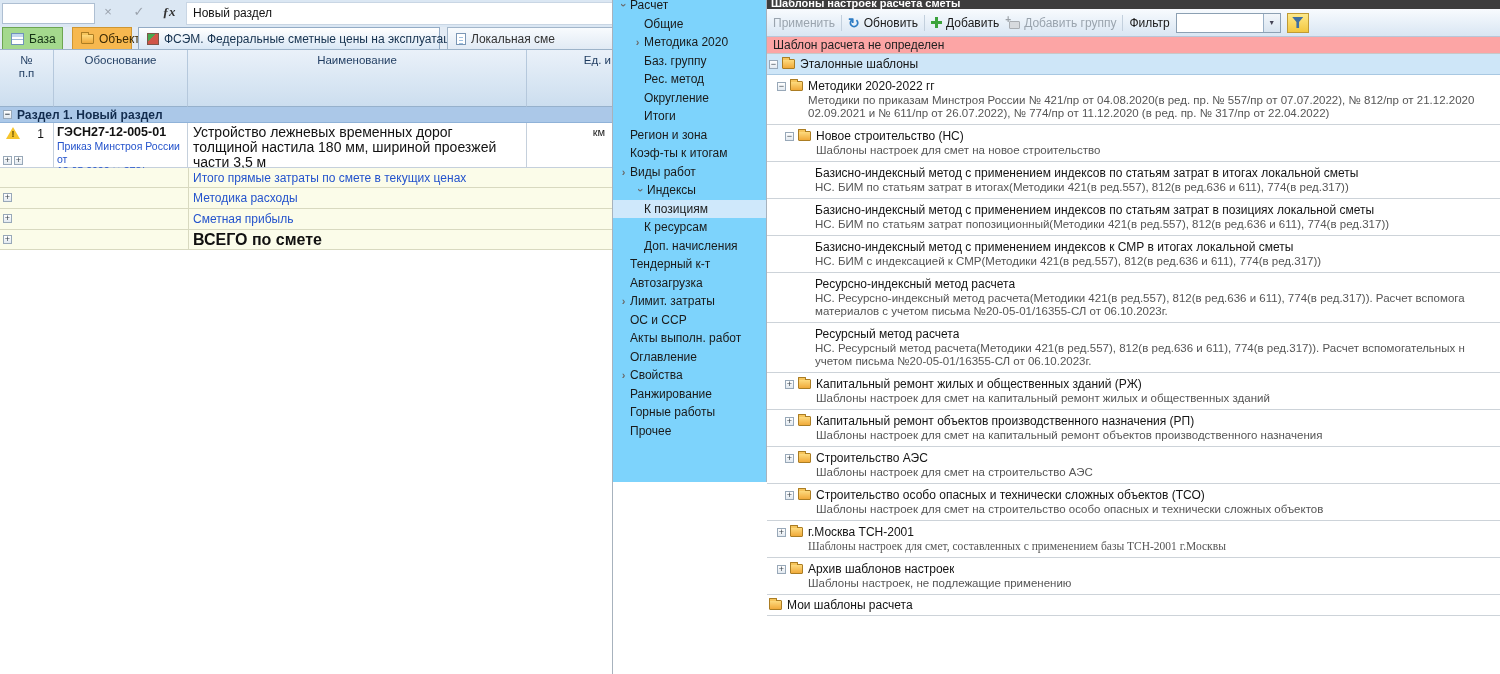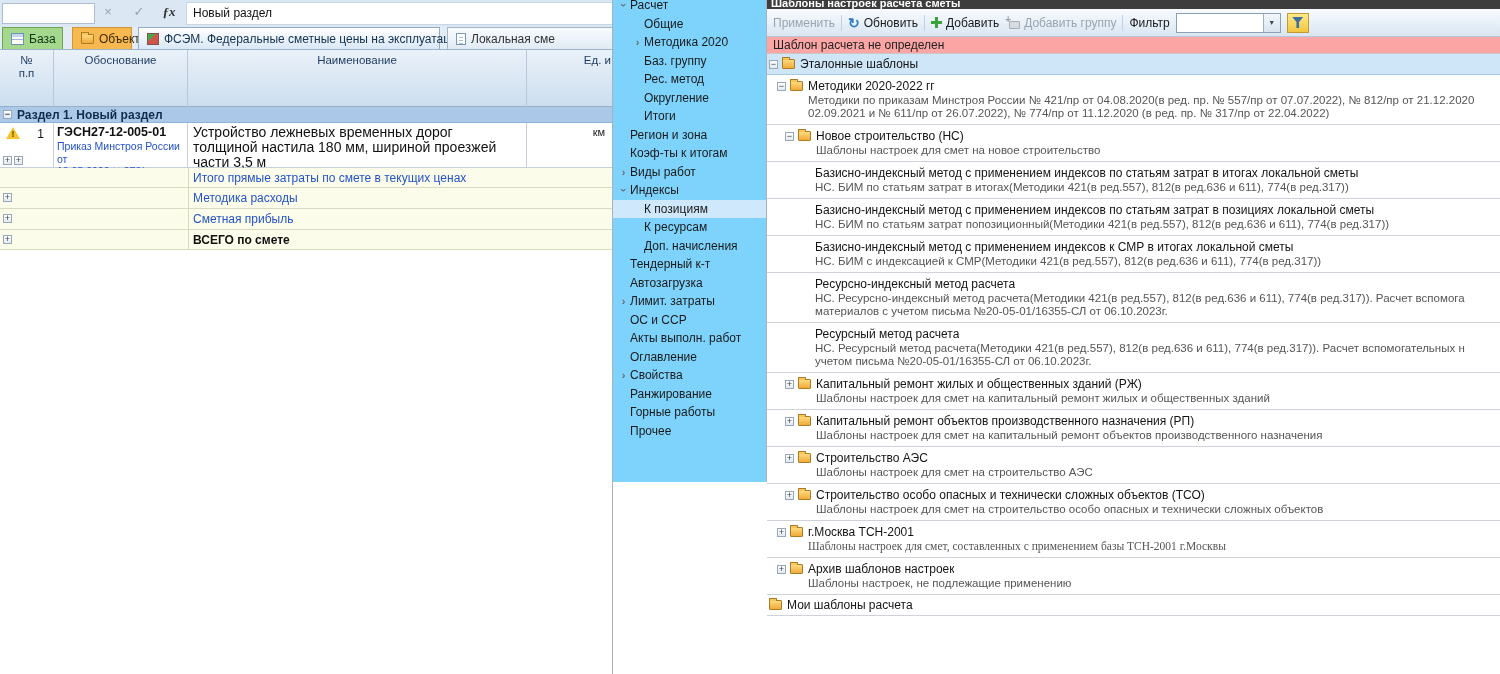--- a/index.html
+++ b/index.html
@@ -58,21 +58,21 @@
   .row-num { position:absolute; right:9px; top:4px; font-size:12px; color:#111; }
   .gutter-exp1 { position:absolute; left:3px; bottom:3px; }
   .gutter-exp2 { position:absolute; left:14px; bottom:3px; }
   .code-main { font-weight:bold; font-size:12.5px; color:#111; line-height:14px; }
   .code-note { color:#2453cc; font-size:10.5px; line-height:12.5px; margin-top:1px; }
 
   .sum-row { position:absolute; left:0; width:613px; background:#fbfce9; border-bottom:1px solid #d8d9c0; }
   .sum-exp { position:absolute; left:3px; top:5px; }
   .sum-label-wrap { position:absolute; left:188px; right:0; top:0; bottom:0; border-left:1px solid #d8d9c0; display:flex; align-items:center; padding-left:4px; }
   .sum-link { color:#2453cc; font-size:12px; }
-  .sum-bold { color:#111; font-size:12px; font-weight:bold; }
+  .sum-bold { color:#111; font-size:16px; font-weight:bold; }
 
   
   .nav-pane { position:absolute; left:613px; top:0; width:154px; height:482px; background:#7dd3fc; border-right:1px solid #a7b2bd; overflow:hidden; }
   .nav-list { margin-top:-4px; }
   .nav-row { height:18.5px; display:flex; align-items:center; font-size:12px; color:#1a1a1a; cursor:default; }
   .nav-row.sel { background:#cfe8fb; }
   .chev { width:13px; flex:none; font-size:11px; font-weight:bold; color:#6a6a6a; text-align:center; display:inline-block; }
   .chev.down { transform:rotate(90deg); }
   .nav-label { white-space:nowrap; }
 
@@ -242,21 +242,21 @@
           <span class="nav-label">Регион и зона</span>
         </div>
         <div class="nav-row" style="padding-left: 4px;">
           <span class="chev"></span>
           <span class="nav-label">Коэф-ты к итогам</span>
         </div>
         <div class="nav-row" style="padding-left: 4px;">
           <span class="chev">›</span>
           <span class="nav-label">Виды работ</span>
         </div>
-        <div class="nav-row" style="padding-left: 4px;">
+        <div class="nav-row" style="padding-left: 4px; margin-left: 17px;">
           <span class="chev down">›</span>
           <span class="nav-label">Индексы</span>
         </div>
         <div class="nav-row sel" style="padding-left: 18px;">
           <span class="chev"></span>
           <span class="nav-label">К позициям</span>
         </div>
         <div class="nav-row" style="padding-left: 18px;">
           <span class="chev"></span>
           <span class="nav-label">К ресурсам</span>

